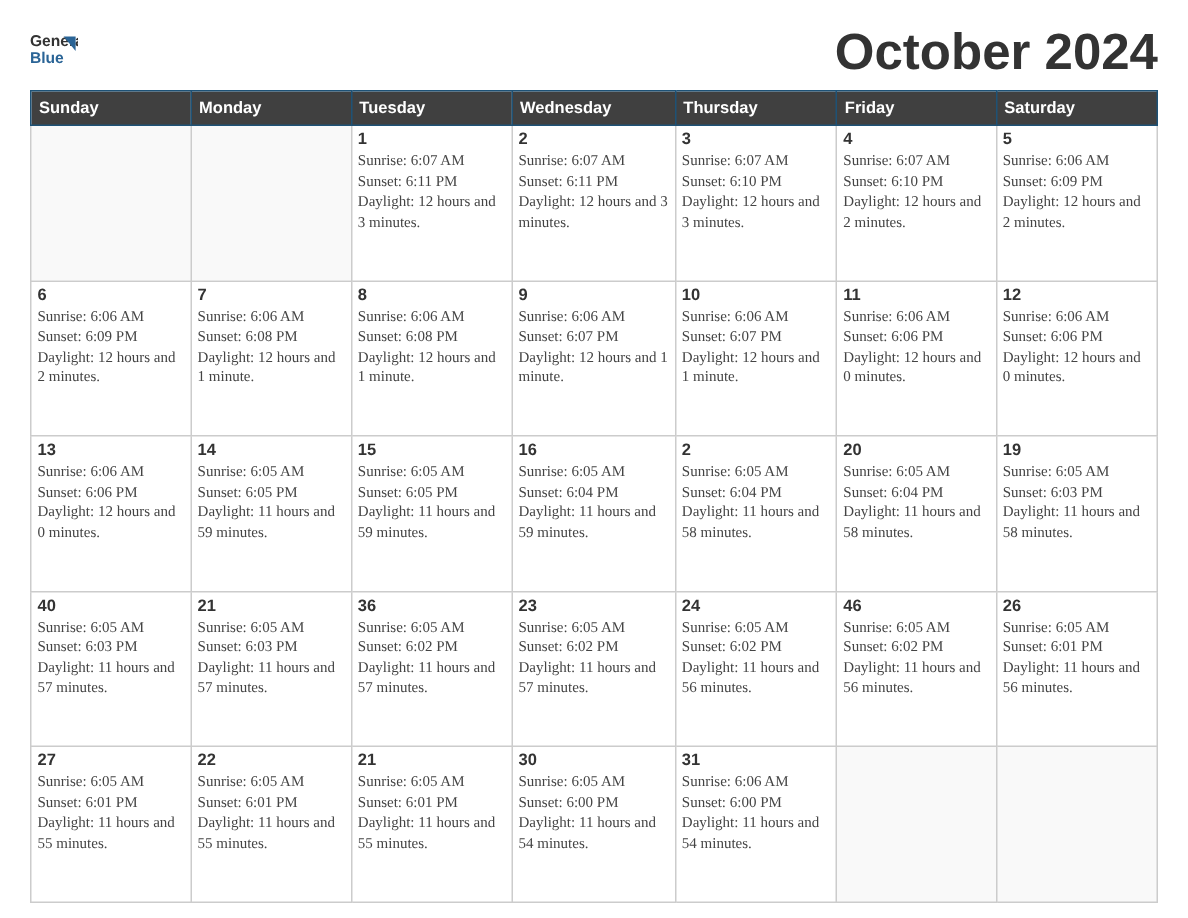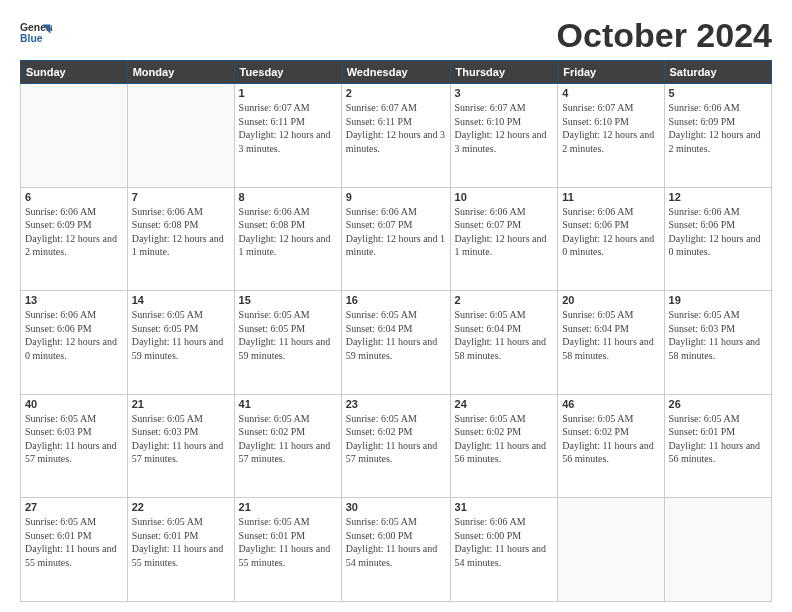--- a/index.html
+++ b/index.html
@@ -249,21 +249,21 @@
 Sunset: 6:03 PM
 Daylight: 11 hours and 57 minutes.</div>
           </td>
           <td>
             <span class="day-num">21</span>
             <div class="day-info" style="white-space: pre-line;">Sunrise: 6:05 AM
 Sunset: 6:03 PM
 Daylight: 11 hours and 57 minutes.</div>
           </td>
           <td>
-            <span class="day-num">41</span>
+            <span class="day-num">36</span>
             <div class="day-info" style="white-space: pre-line;">Sunrise: 6:05 AM
 Sunset: 6:02 PM
 Daylight: 11 hours and 57 minutes.</div>
           </td>
           <td>
             <span class="day-num">23</span>
             <div class="day-info" style="white-space: pre-line;">Sunrise: 6:05 AM
 Sunset: 6:02 PM
 Daylight: 11 hours and 57 minutes.</div>
           </td>

